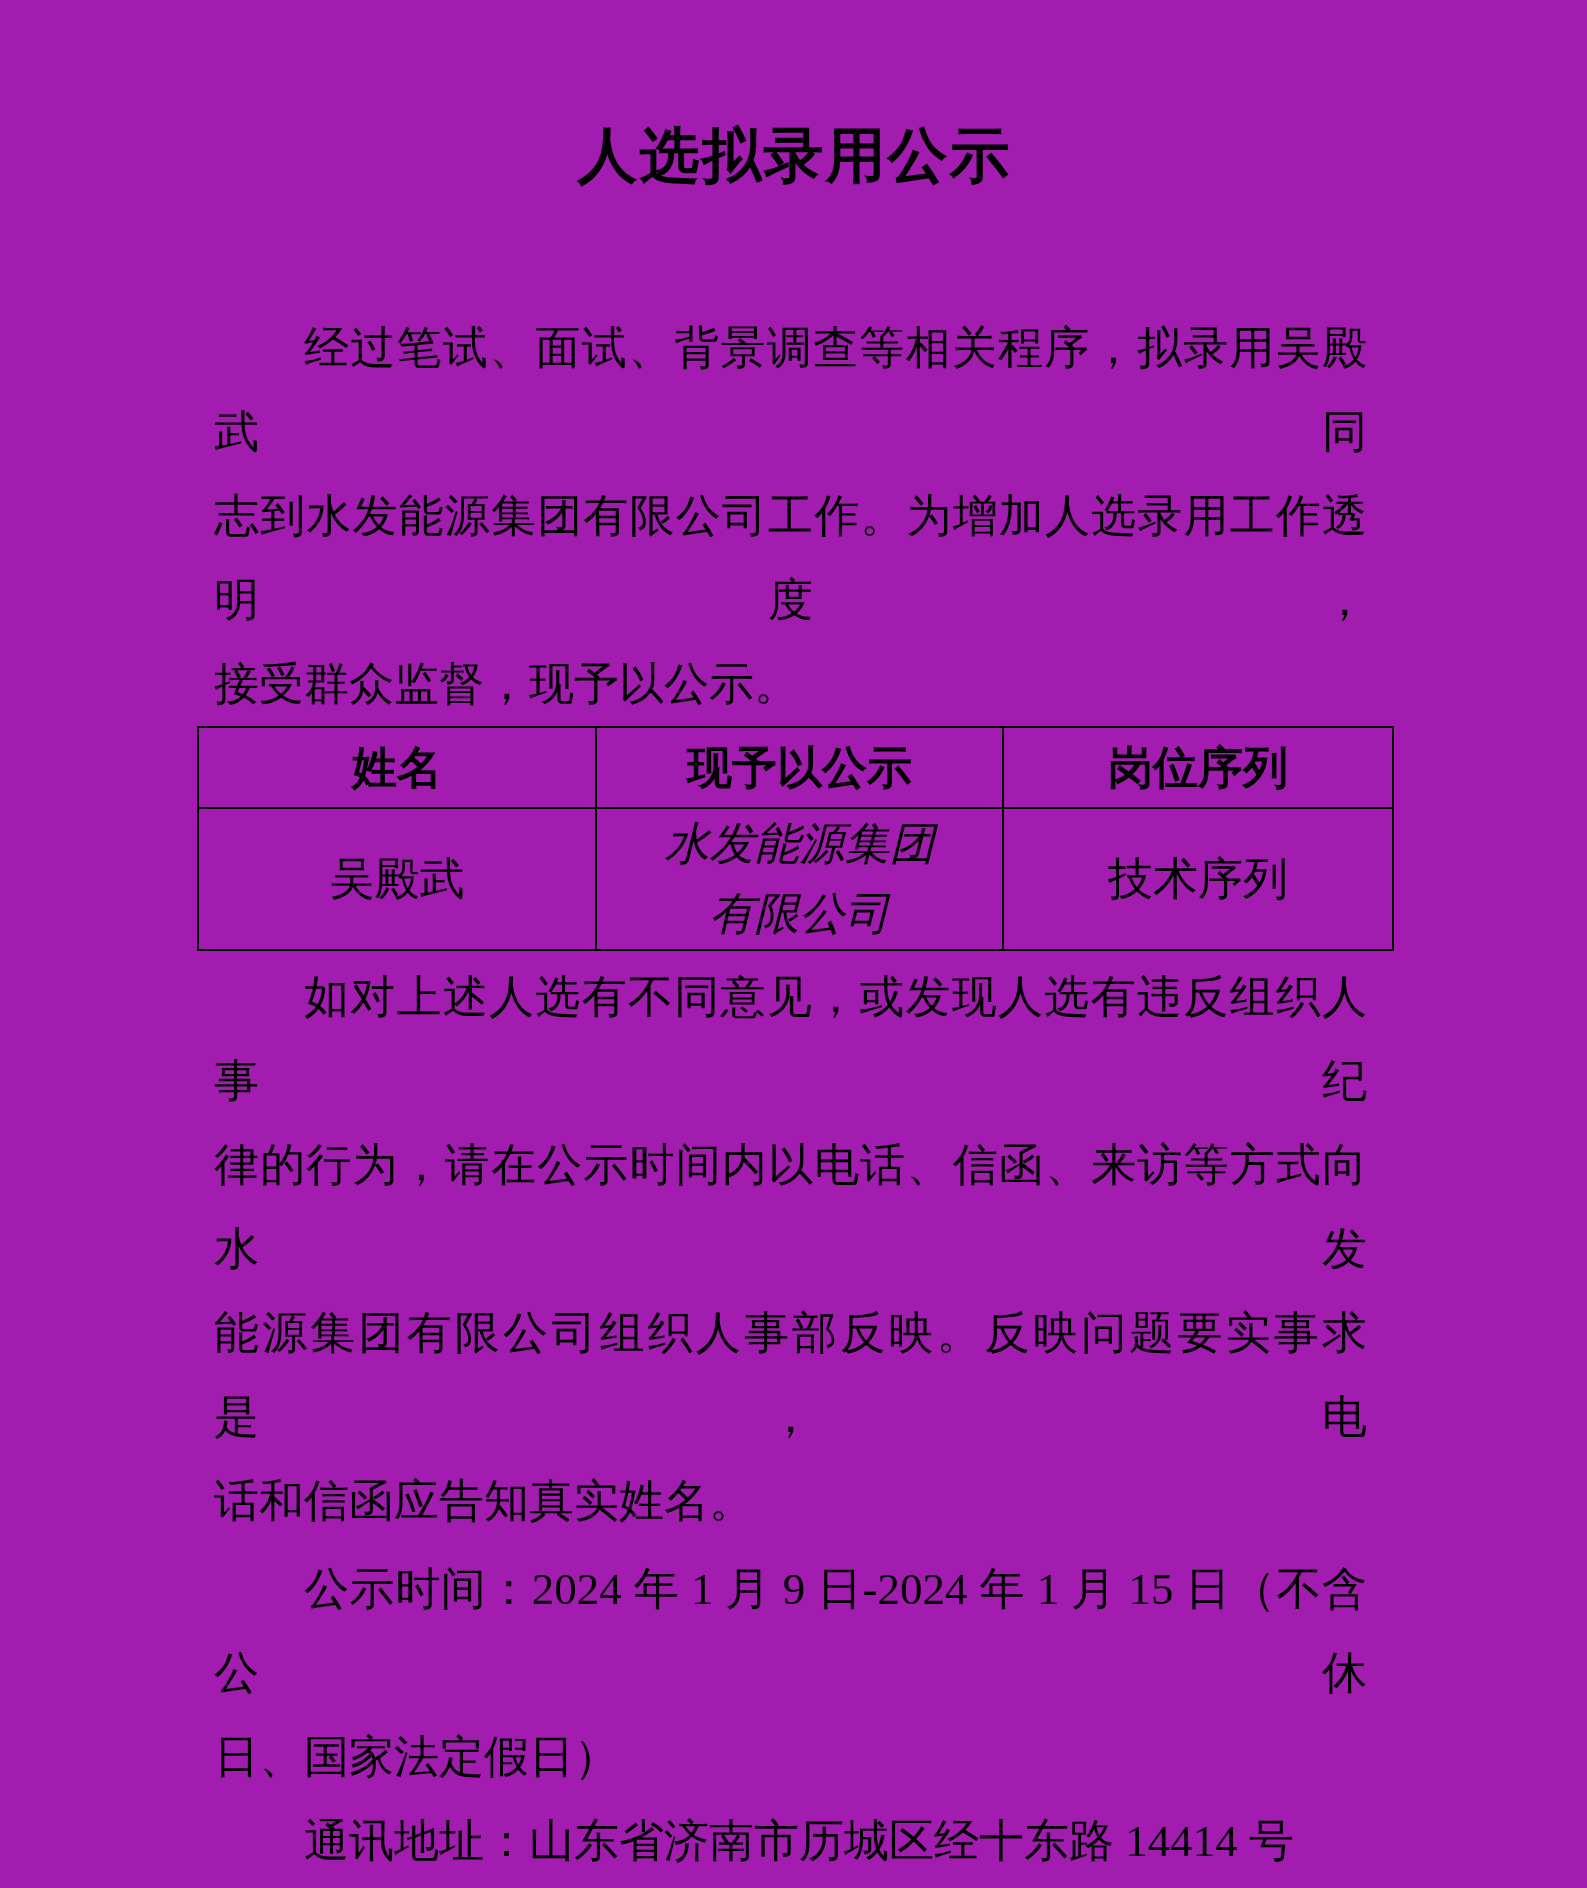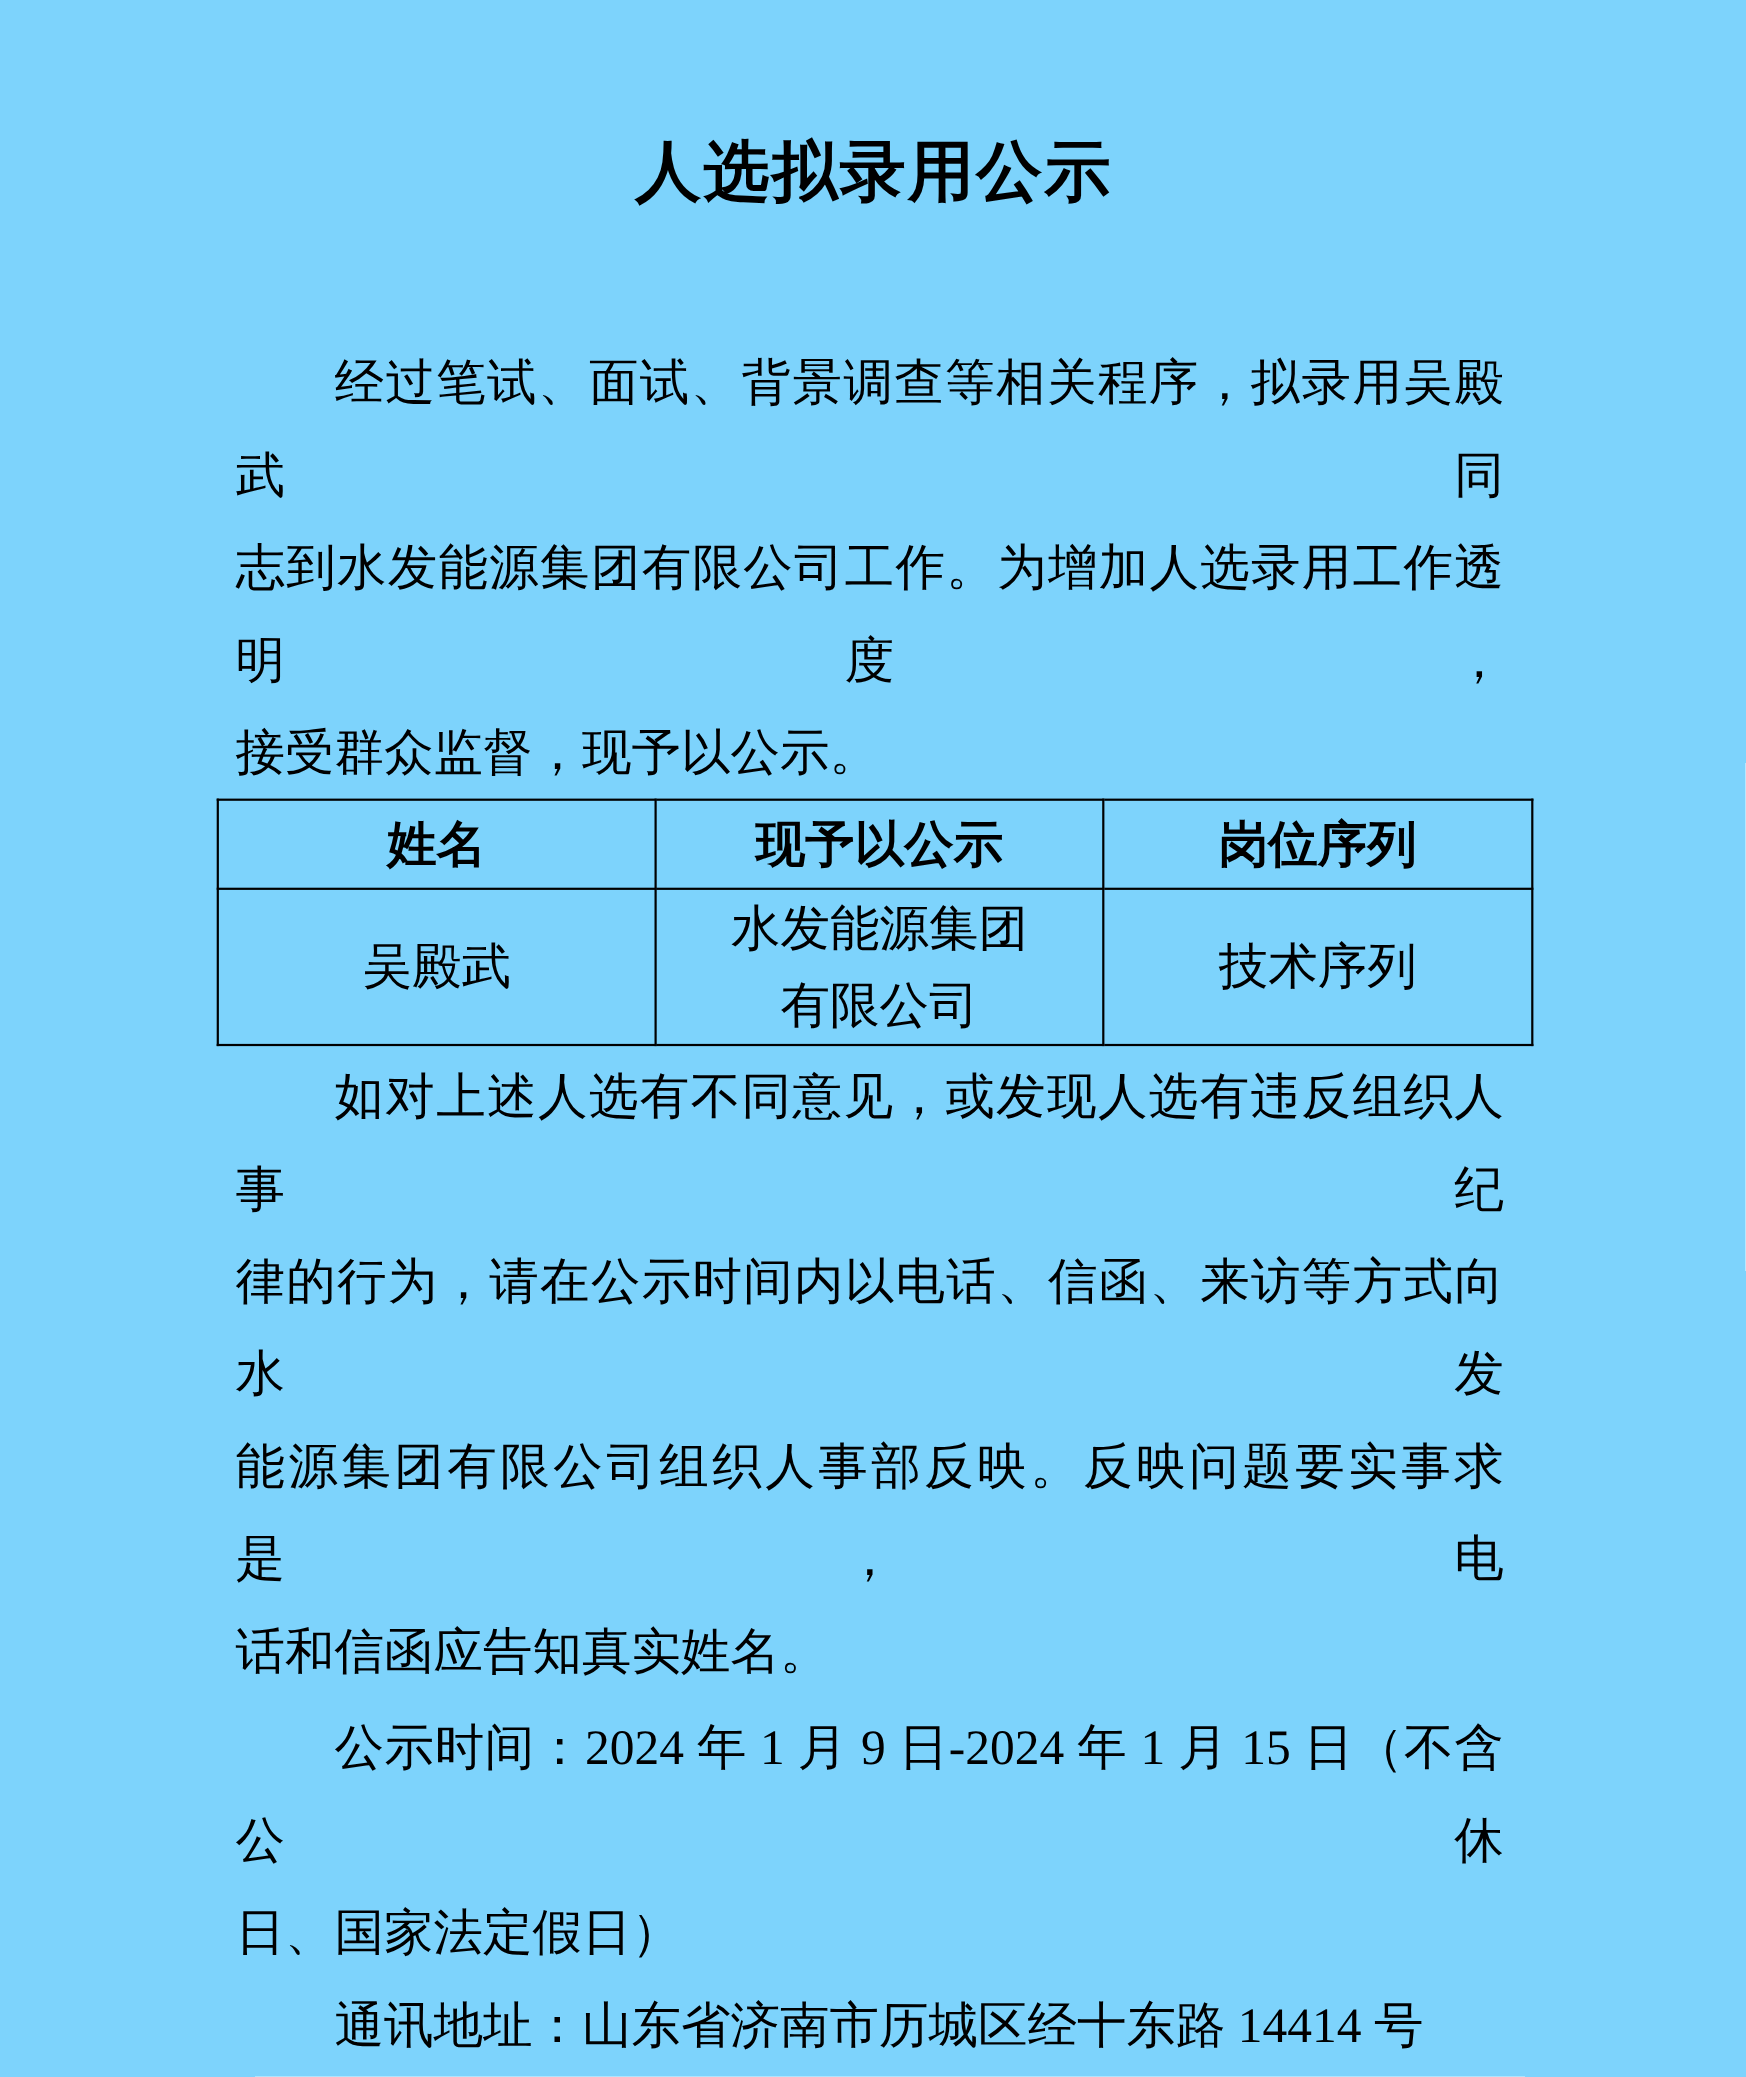--- a/index.html
+++ b/index.html
@@ -1,20 +1,20 @@
 <!DOCTYPE html>
 <html><head>
 <meta charset="utf-8">
 <style>
   html, body { margin: 0; padding: 0; background: #ffffff; }
   .page {
     position: relative;
     width: 1587px;
     height: 1888px;
-    background: #7dd3fc;
+    background: #a21caf;
     color: #000000;
     font-family: "Liberation Serif", "DejaVu Serif", serif;
     box-sizing: border-box;
     padding: 112px 195px 0 197px;
     overflow: hidden;
   }
   .title {
     font-size: 60px;
     font-weight: bold;
     text-align: center;
@@ -46,21 +46,21 @@
   }
   table.recruit th {
     height: 79px;
     font-weight: bold;
     font-family: Liberation Mono, monospace;
   }
   table.recruit td {
     height: 131px;
     font-weight: normal;
   }
-  td.company-cell { line-height: 70px; white-space: pre-line; }
+  td.company-cell { line-height: 70px; white-space: pre-line; font-style: italic; }
 </style>
 </head>
 <body>
 
 <div class="page">
 
   <div class="title">人选拟录用公示</div>
 
   <div class="bodytext para p1">
     <div class="line indent">经过笔试、面试、背景调查等相关程序，拟录用吴殿武同</div>

